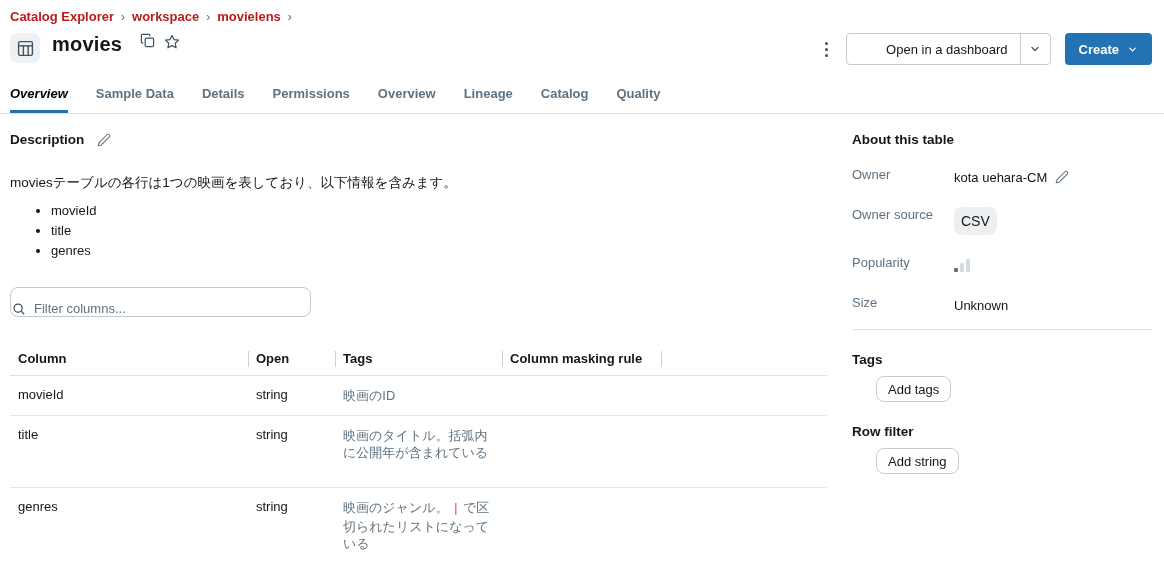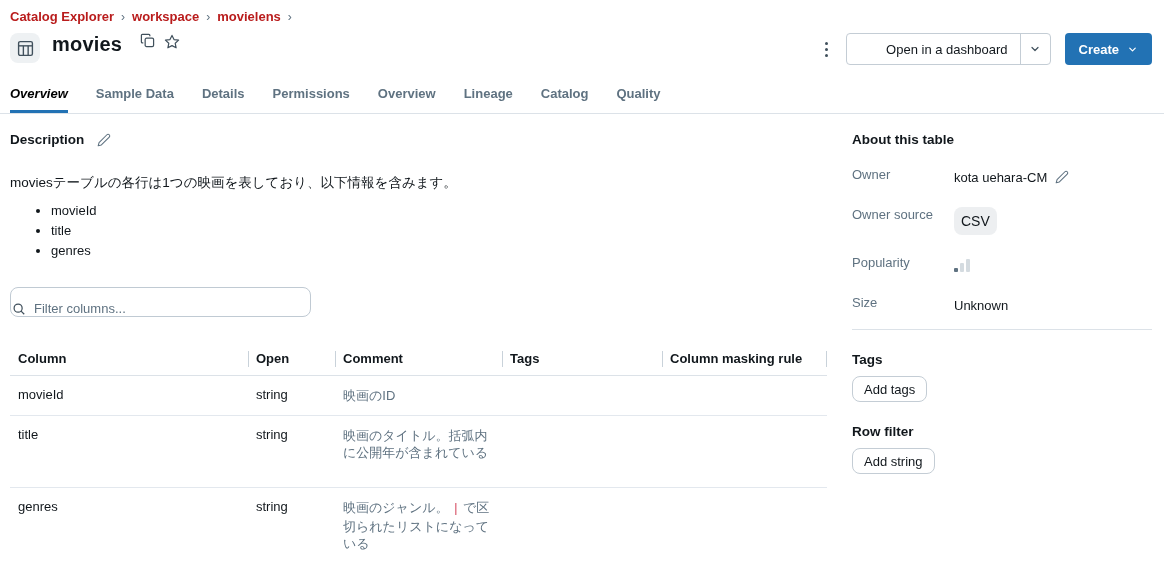--- a/index.html
+++ b/index.html
@@ -76,21 +76,21 @@
   .side-value { font-size:13px; display:flex; align-items:center; gap:8px; }
   .badge { background:#EDEFF1; border-radius:8px; padding:6px 7px; font-size:14px; }
   .pop-bars { display:flex; align-items:flex-end; gap:2px; height:13px; }
   .pop-bars i { width:4px; border-radius:1px; background:#D4DBE0; }
   .pop-bars i.b1 { height:4px; background:#5F7281; }
   .pop-bars i.b2 { height:9px; } .pop-bars i.b3 { height:13px; }
   .side-divider { border-top:1px solid #DCE2E8; margin-top:14px; }
   .side-section-heading { font-size:13.5px; font-weight:700; margin-top:22px; }
   .btn-outline { margin-top:9px; display:inline-flex; align-items:center; background:#fff;
     border:1px solid #C4CDD5; border-radius:8px; height:26px; padding:0 11px; font-size:13px;
-    font-family:inherit; cursor:pointer; color:#11171C; }
+    font-family:inherit; cursor:pointer; color:#11171C;margin-left:24px; }
 
   .icon { display:inline-flex; }
 </style>
 </head>
 <body>
 
 <div class="top">
   <div class="breadcrumb">
     <a>Catalog Explorer</a>
     <span class="crumb-sep">›</span>
@@ -188,21 +188,20 @@
             <line x1="10.4" y1="10.4" x2="14" y2="14"></line>
         </svg>
       </span>
       <input value="" placeholder="Filter columns..." style="">
     </div>
 
     <div class="cols-table">
       <div class="tgrid thead">
         <div class="th">Column</div>
         <div class="th cdiv">Open</div>
-        <div class="th cdiv">Comment</div>
         <div class="th cdiv">Tags</div>
         <div class="th cdiv rdiv">Column masking rule</div>
       </div>
 
       <div class="tgrid trow r1">
         <div class="td">movieId</div>
         <div class="td">string</div>
         <div class="td comment">映画のID</div>
         <div class="td"></div>
         <div class="td"></div>

